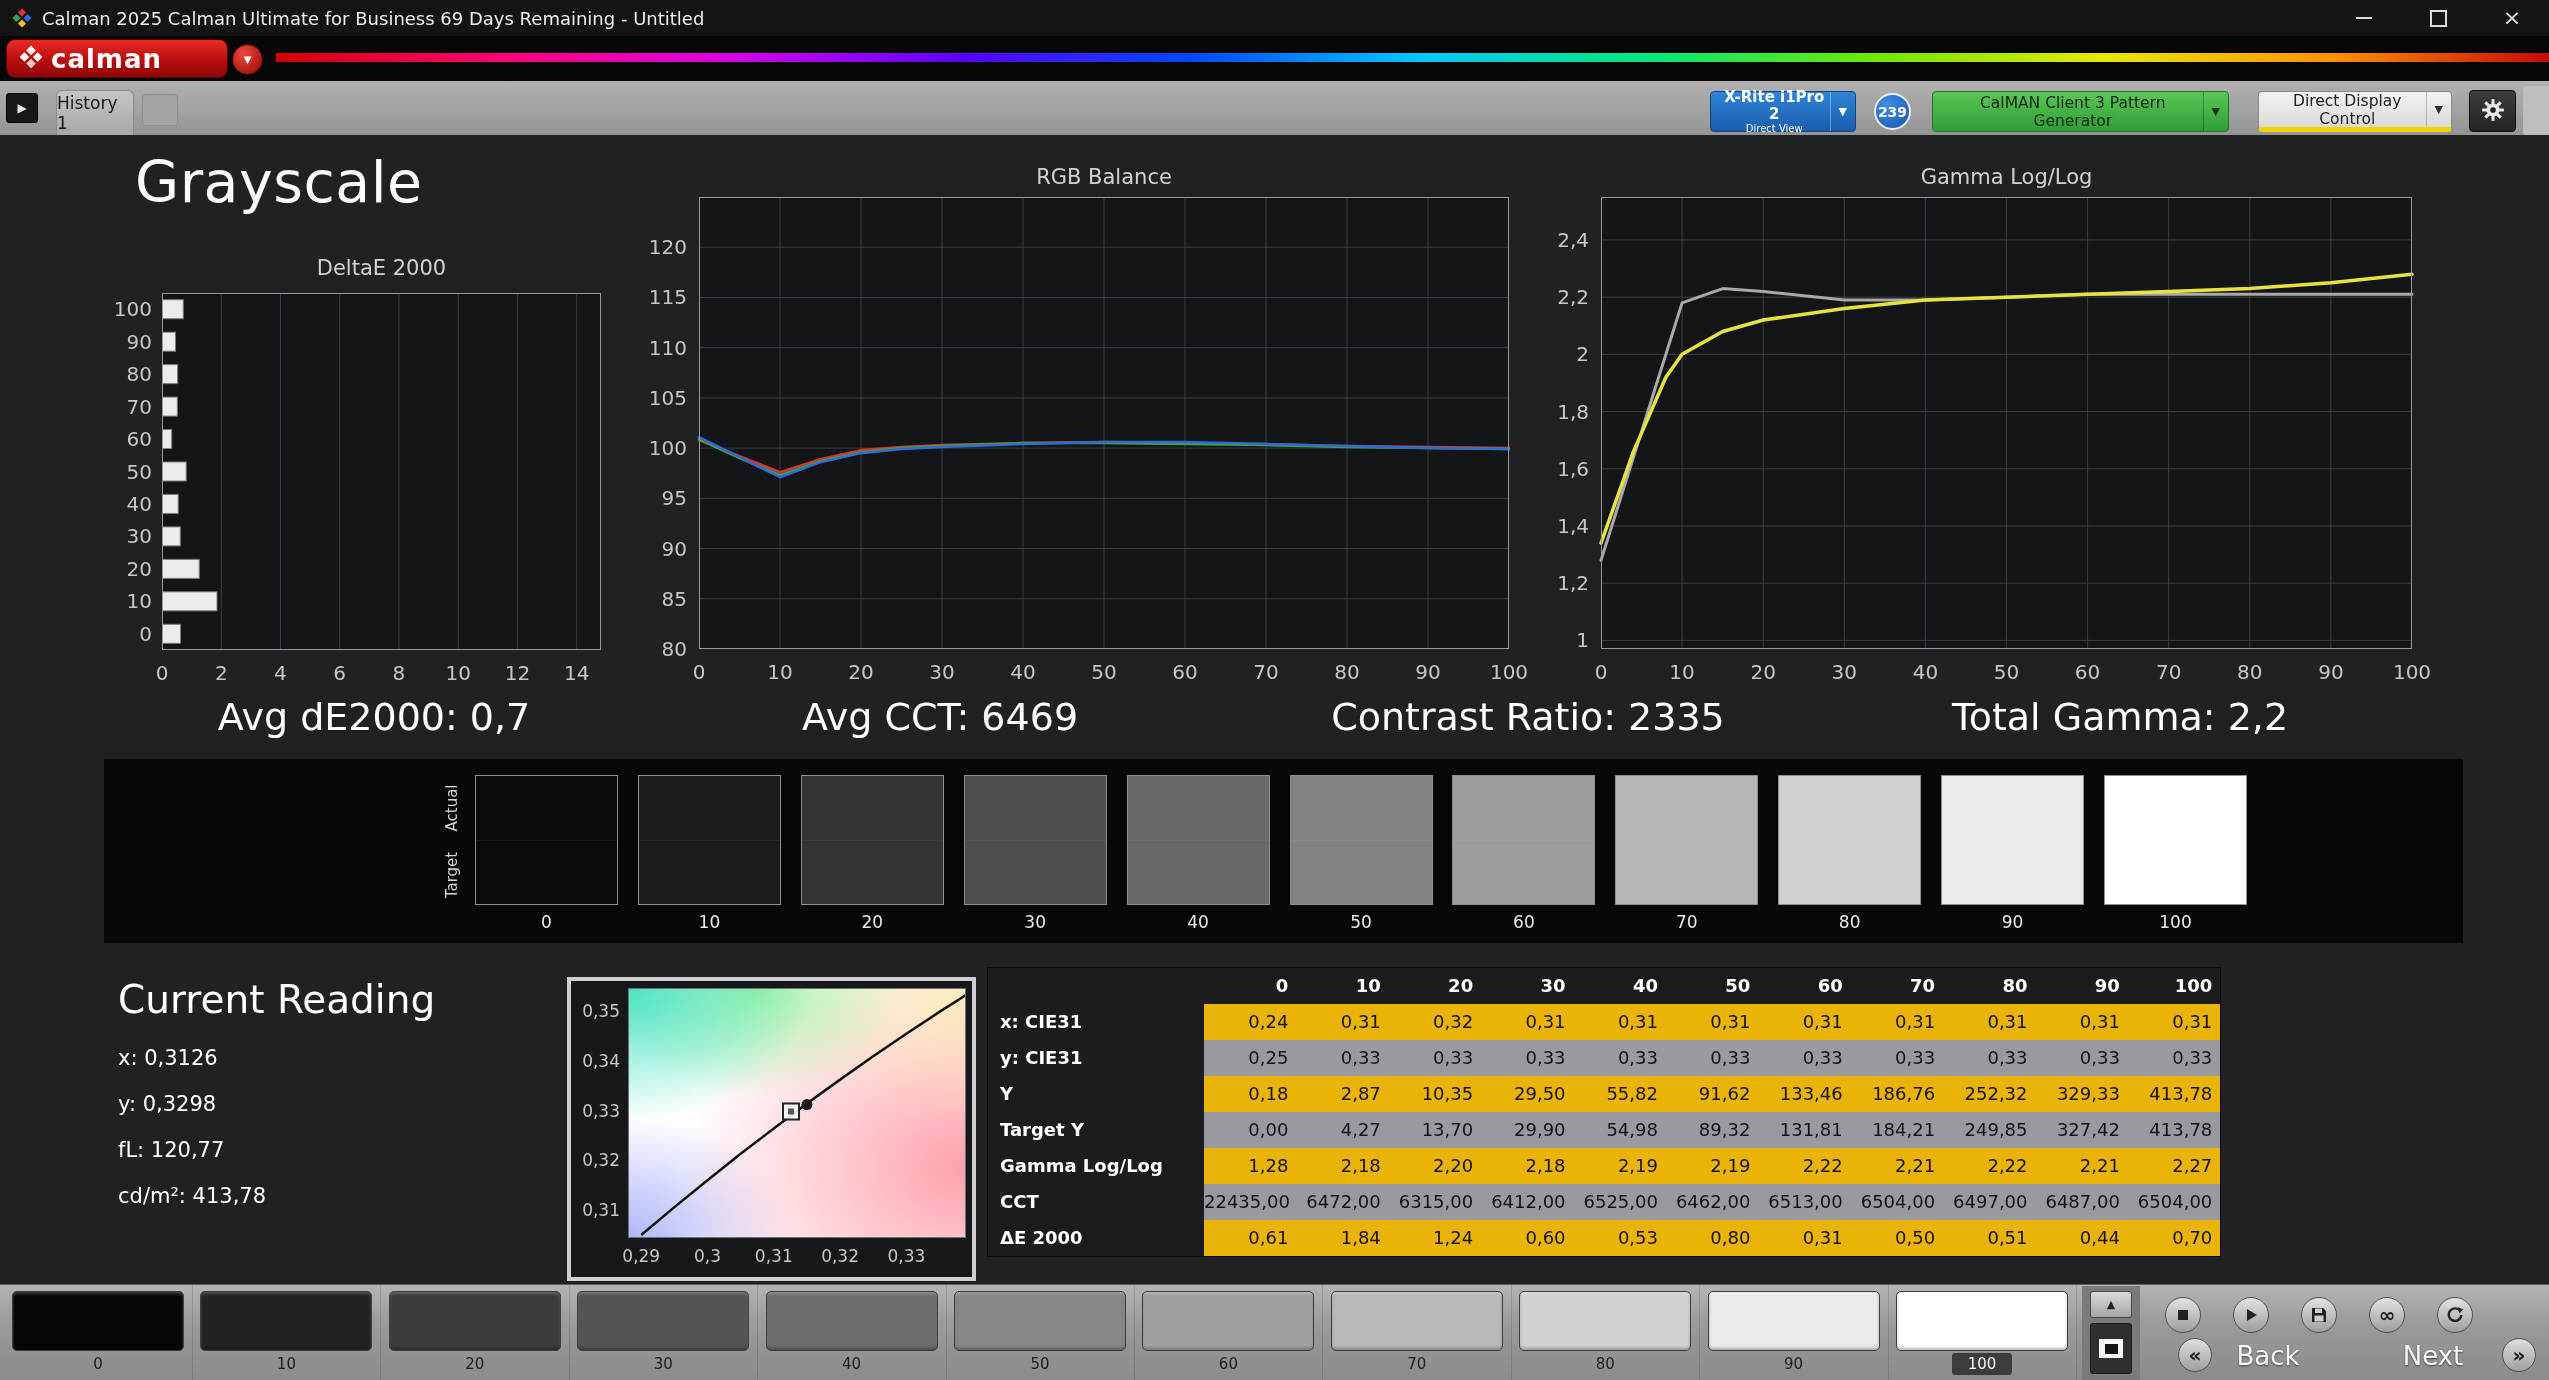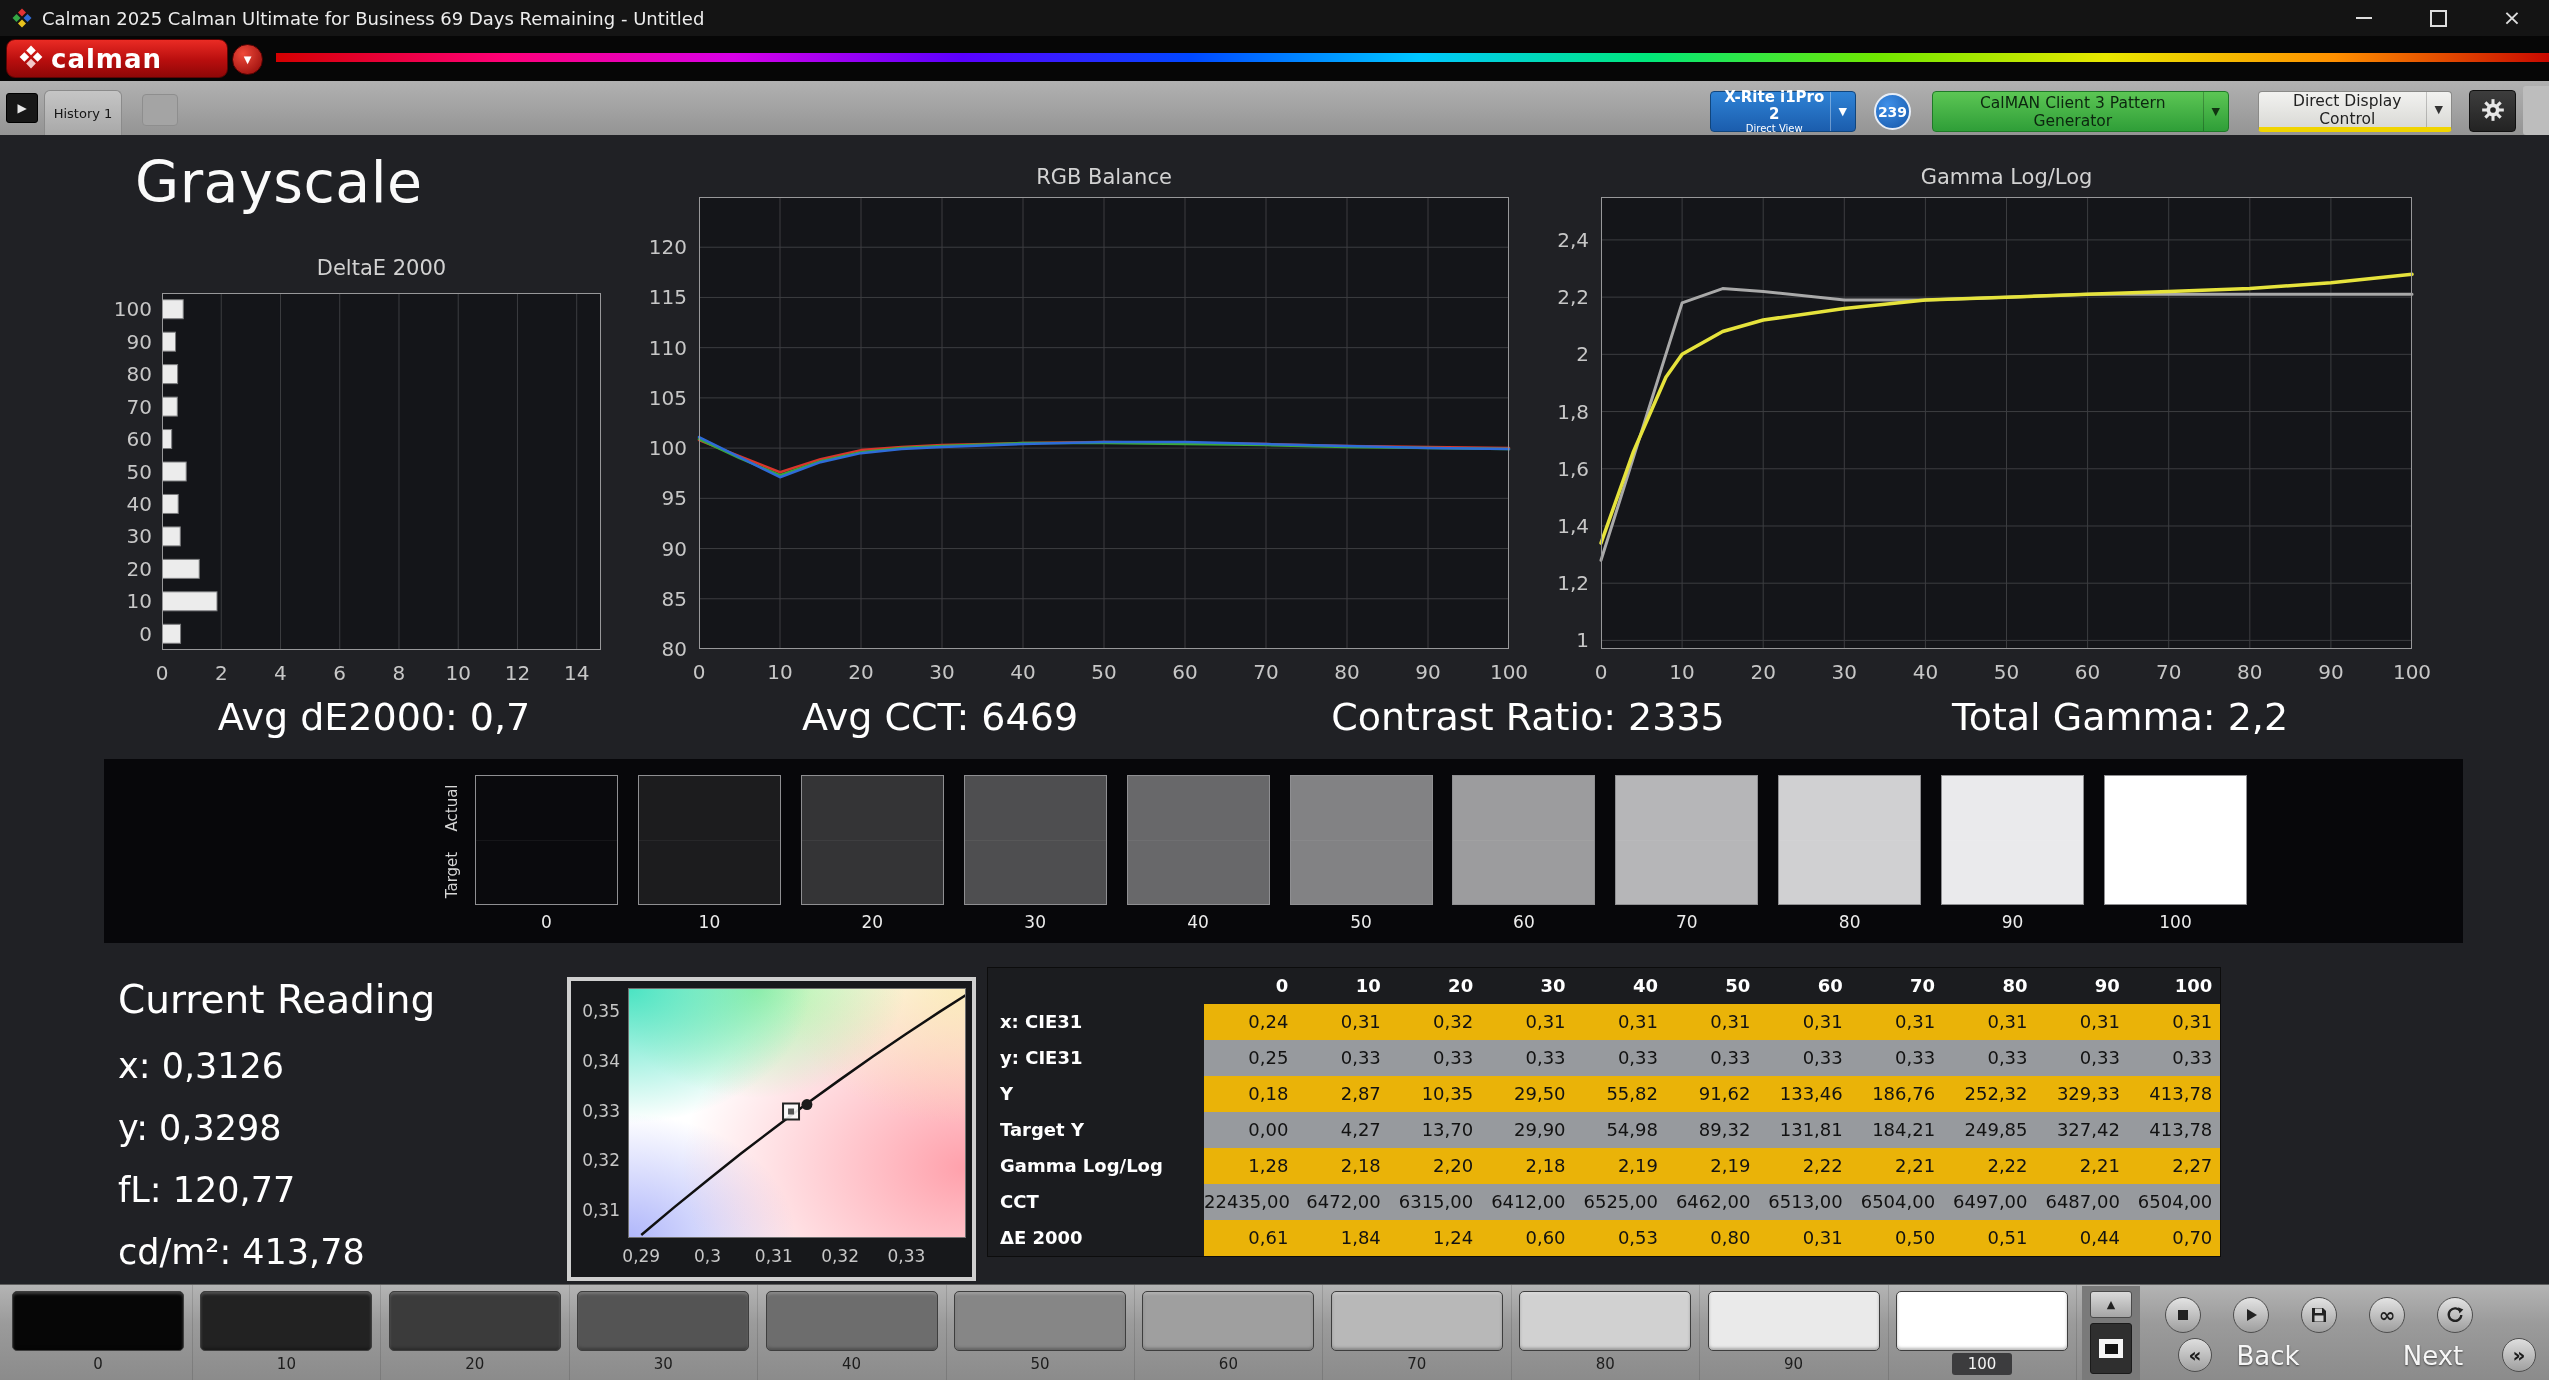--- a/index.html
+++ b/index.html
@@ -20,21 +20,21 @@
   .header{position:absolute;top:36px;left:0;width:100%;height:45px;background:#060606;z-index:4;padding-left:14px;}
   .logo{position:absolute;left:6px;top:3px;width:222px;height:39px;border-radius:9px;background:linear-gradient(180deg,#ea2b24,#b80e0e 55%,#8e0707);display:flex;align-items:center;padding-left:12px;box-sizing:border-box;border:1px solid #5c0404;}
   .logo-text{color:#fff;font-size:26px;font-weight:bold;letter-spacing:1px;margin-left:8px;}
   .logo-drop{position:absolute;left:232px;top:8px;width:29px;height:29px;border-radius:50%;background:radial-gradient(circle at 35% 30%,#ef4a3a,#8f0606);color:#fff;font-size:10px;display:flex;align-items:center;justify-content:center;border:1px solid #570303;}
   .rainbow{position:absolute;left:276px;right:0;top:17px;height:9px;
     background:linear-gradient(90deg,#d40000 0%,#ff0078 10%,#d800e8 20%,#5a00ff 30%,#0048ff 40%,#00c8ff 50%,#00e87a 60%,#70e800 70%,#e8e800 80%,#ff9000 90%,#c40000 100%);}
 
   
   .tabbar{position:absolute;top:81px;left:0;width:100%;height:54px;background:linear-gradient(180deg,#b1b1b1,#949494);z-index:3;}
   .tab-arrow{position:absolute;left:6px;top:12px;width:32px;height:30px;background:#171717;border:1px solid #000;border-radius:3px;color:#e8e8e8;font-size:12px;display:flex;align-items:center;justify-content:center;}
-  .tab{position:absolute;left:44px;top:9px;width:78px;height:45px;background:linear-gradient(180deg,#c5c5c5,#a8a8a8);border-radius:6px 6px 0 0;color:#161616;font-size:13px;display:flex;align-items:center;justify-content:center;border:1px solid #8b8b8b;border-bottom:none;box-sizing:border-box;}
+  .tab{position:absolute;left:56px;top:9px;width:78px;height:45px;background:linear-gradient(180deg,#c5c5c5,#a8a8a8);border-radius:6px 6px 0 0;color:#161616;font-size:17px;display:flex;align-items:center;justify-content:center;border:1px solid #8b8b8b;border-bottom:none;box-sizing:border-box;}
   .tab-ghost{position:absolute;left:142px;top:13px;width:36px;height:32px;background:#a4a4a4;border-radius:4px;border:1px solid #8e8e8e;box-sizing:border-box;}
   .mbtn{position:absolute;top:10px;height:41px;border-radius:4px;box-sizing:border-box;display:flex;align-items:center;border:1px solid #333;}
   .mbtn .dd{margin-left:auto;font-size:11px;padding:0 8px;align-self:stretch;display:flex;align-items:center;}
   .mbtn-meter{left:1710px;width:146px;background:linear-gradient(180deg,#2f83d6,#1b5dad);border-color:#10457d;color:#fff;}
   .mbtn-meter .dd{border-left:1px solid rgba(255,255,255,.35);color:#fff;}
   .meter-lines{display:flex;flex-direction:column;padding-left:8px;line-height:1.15;}
   .m1{font-size:15px;font-weight:bold;}.m2{font-size:10px;}
   .badge{position:absolute;left:1874px;top:12px;width:37px;height:37px;border-radius:50%;background:radial-gradient(circle at 35% 30%,#3f8fe8,#1456a8);border:2px solid #e8eef7;color:#fff;font-size:14px;font-weight:bold;display:flex;align-items:center;justify-content:center;box-sizing:border-box;}
   .mbtn-pattern{left:1932px;width:297px;background:linear-gradient(180deg,#5cc654,#2f9e38);border-color:#1e7a27;color:#0c260f;font-size:15.5px;}
   .mbtn-pattern .lbl{padding-left:10px;}
@@ -63,21 +63,21 @@
   .ramp{position:absolute;left:104px;top:624px;width:2359px;height:184px;background:#07070a;}
   .vlabel{position:absolute;width:72px;text-align:center;font-size:15px;color:#d6d6d6;transform:rotate(-90deg);}
   .sw-cell{position:absolute;top:16px;width:143px;}
   .sw{height:130px;border:1px solid #8f8f92;box-sizing:border-box;position:relative;}
   .sw::after{content:'';position:absolute;left:0;right:0;top:50%;height:1px;background:rgba(255,255,255,0.05);}
   .sw-label{margin-top:7px;text-align:center;color:#ececec;font-size:17px;}
 
   
   .reading{position:absolute;left:118px;top:842px;color:#fff;}
   .reading h2{margin:0 0 24px;font-size:39px;font-weight:400;}
-  .reading p{margin:0 0 22px;font-size:35px;font-weight:400;}
+  .reading p{margin:0 0 22px;font-size:21px;font-weight:400;}
 
   
   .cie-panel{position:absolute;left:567px;top:842px;width:401px;height:296px;background:#17181b;border:4px solid #cfcfcf;}
 
   
   .datatable{position:absolute;left:987px;top:832px;display:grid;grid-template-columns:216px repeat(11,92.4px);grid-auto-rows:36px;border:1px solid #0c0c0c;}
   .dt{font-size:18px;line-height:36px;white-space:nowrap;overflow:hidden;}
   .dt-corner,.dt-head,.dt-label{background:#1b1c1f;color:#fff;font-weight:bold;}
   .dt-head,.dt-val{text-align:right;padding-right:8px;}
   .dt-label{padding-left:12px;}

